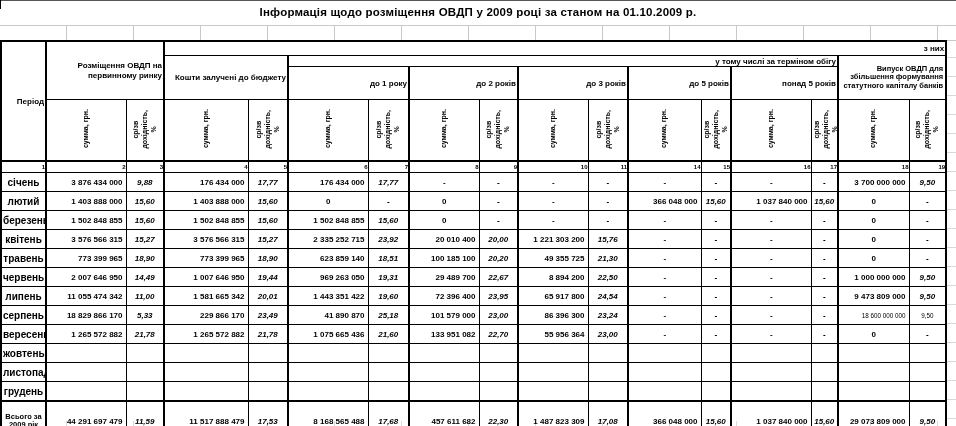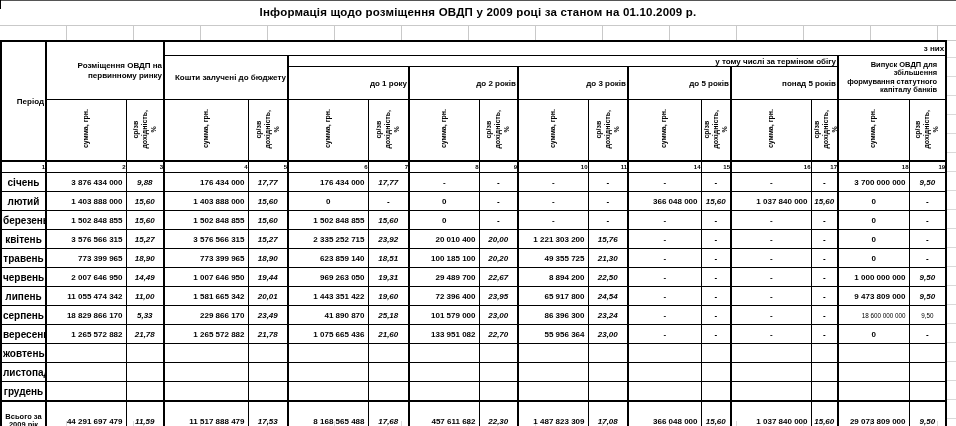--- a/index.html
+++ b/index.html
@@ -22,21 +22,21 @@
      table-layout:fixed;}
   table.main{border:2px solid #000;}
   td,th{border:1px solid #000;padding:0 1px;overflow:hidden;white-space:nowrap;
      font-family:"Liberation Sans",sans-serif;}
   th{font-weight:bold;font-size:8px;text-align:right;vertical-align:middle;}
   .gr{border-right:2px solid #000;}
   .wrap{white-space:normal;line-height:1.15;}
   th.znych{height:13px;}
   th.byterm{height:10px;}
   th.termcell{height:32px;}
-  th.issue{font-size:7.5px;line-height:1.1;white-space:normal;padding:0 8px;}
+  th.issue{font-size:7.5px;line-height:1.1;white-space:normal;padding:0 2px;}
   td.rot,th.rot{height:60px;text-align:center;vertical-align:middle;}
   .rot-text{display:inline-block;writing-mode:vertical-rl;transform:rotate(180deg);
      white-space:pre-line;font-size:7px;font-weight:bold;line-height:1.25;}
   #colnum-row th{height:10px;font-size:6px;font-weight:bold;border-top:2px solid #000;
      padding:0;}
   td{font-size:8px;font-weight:bold;height:18px;vertical-align:middle;}
   td.num{text-align:right;padding-right:3px;}
   td.pct{text-align:center;font-style:italic;}
   td.ctr{text-align:center;padding-right:1px;}
   td.period-cell{text-align:center;font-weight:bold;font-size:10px;}

